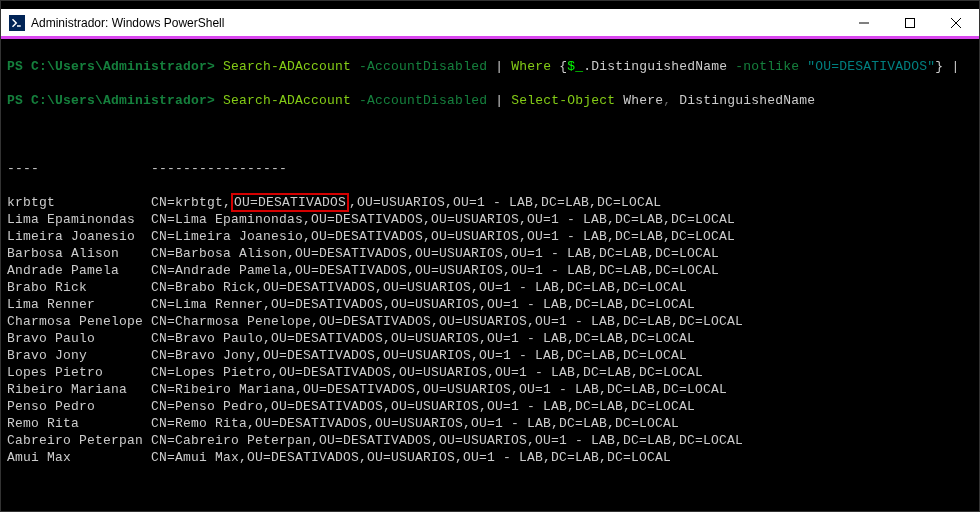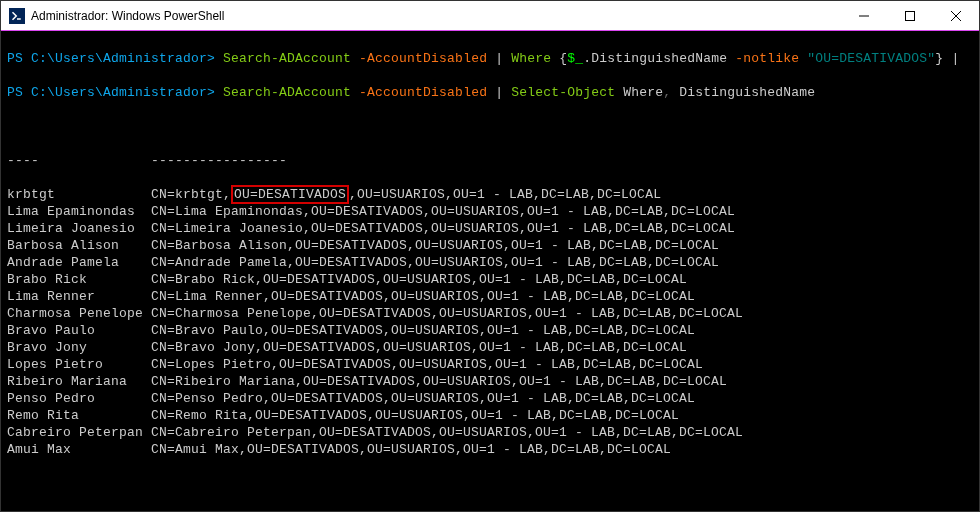--- a/index.html
+++ b/index.html
@@ -18,21 +18,22 @@
     display: flex;
     flex-direction: column;
     border: 1px solid #333;
   }
   .titlebar {
     height: 30px;
     background: #fff;
     display: flex;
     align-items: center;
     padding-left: 8px;
-    border-bottom: 1px solid #d946ef;
+    border-bottom: 3px solid #d946ef;
+    margin-top: 8px;
   }
   .titlebar-icon {
     width: 16px;
     height: 16px;
     background: #012456;
     display: flex;
     align-items: center;
     justify-content: center;
     margin-right: 6px;
   }
@@ -61,23 +62,23 @@
   .console {
     flex: 1;
     background: #000;
     padding: 2px 6px;
     color: #cccccc;
     white-space: pre;
     overflow: hidden;
     line-height: 17px;
     letter-spacing: 0.2px;
   }
-  .c-white { color: #0ea5e9; }
+  .c-white { color: #15803d; font-weight: bold; }
   .c-yellow { color: #84cc16; }
-  .c-gray { color: #f97316; }
+  .c-gray { color: #15803d; }
   .c-darkgray { color: #666666; }
   .c-green { color: #00ff00; }
   .c-dcyan { color: #008080; }
   .redbox {
     border: 2px solid #d40000;
     padding: 0 1px;
   }
   .line { display: block; }
 </style>
 </head>

